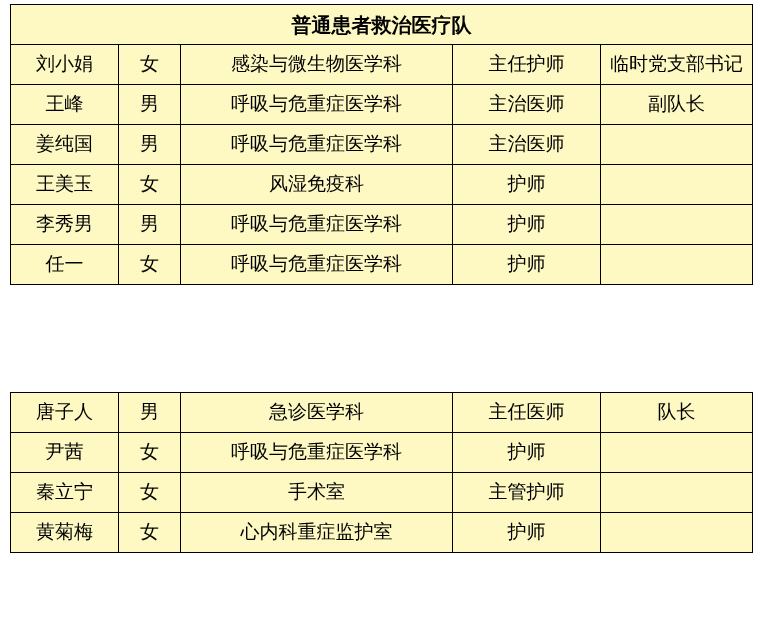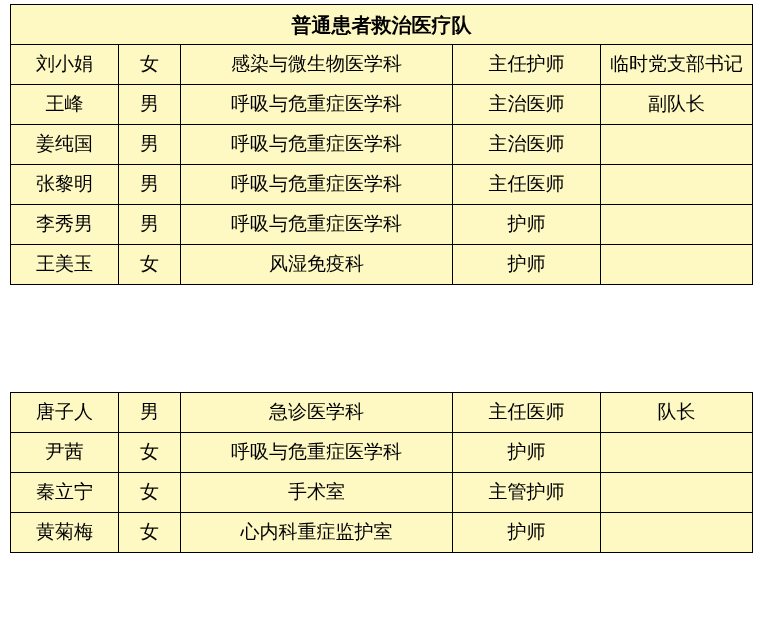--- a/index.html
+++ b/index.html
@@ -99,37 +99,37 @@
         <td>副队长</td>
       </tr>
       <tr>
         <td>姜纯国</td>
         <td>男</td>
         <td>呼吸与危重症医学科</td>
         <td>主治医师</td>
         <td></td>
       </tr>
       <tr>
-        <td>张黎明</td>
-        <td>男</td>
-        <td>呼吸与危重症医学科</td>
-        <td>主任医师</td>
+        <td>王美玉</td>
+        <td>女</td>
+        <td>风湿免疫科</td>
+        <td>护师</td>
         <td></td>
       </tr>
       <tr>
         <td>李秀男</td>
         <td>男</td>
         <td>呼吸与危重症医学科</td>
         <td>护师</td>
         <td></td>
       </tr>
       <tr>
-        <td>王美玉</td>
+        <td>任一</td>
         <td>女</td>
-        <td>风湿免疫科</td>
+        <td>呼吸与危重症医学科</td>
         <td>护师</td>
         <td></td>
       </tr>
     </tbody>
   </table>
 
   <table class="doc-table" id="table-two">
     <colgroup>
       <col class="c0">
         <col class="c1">

